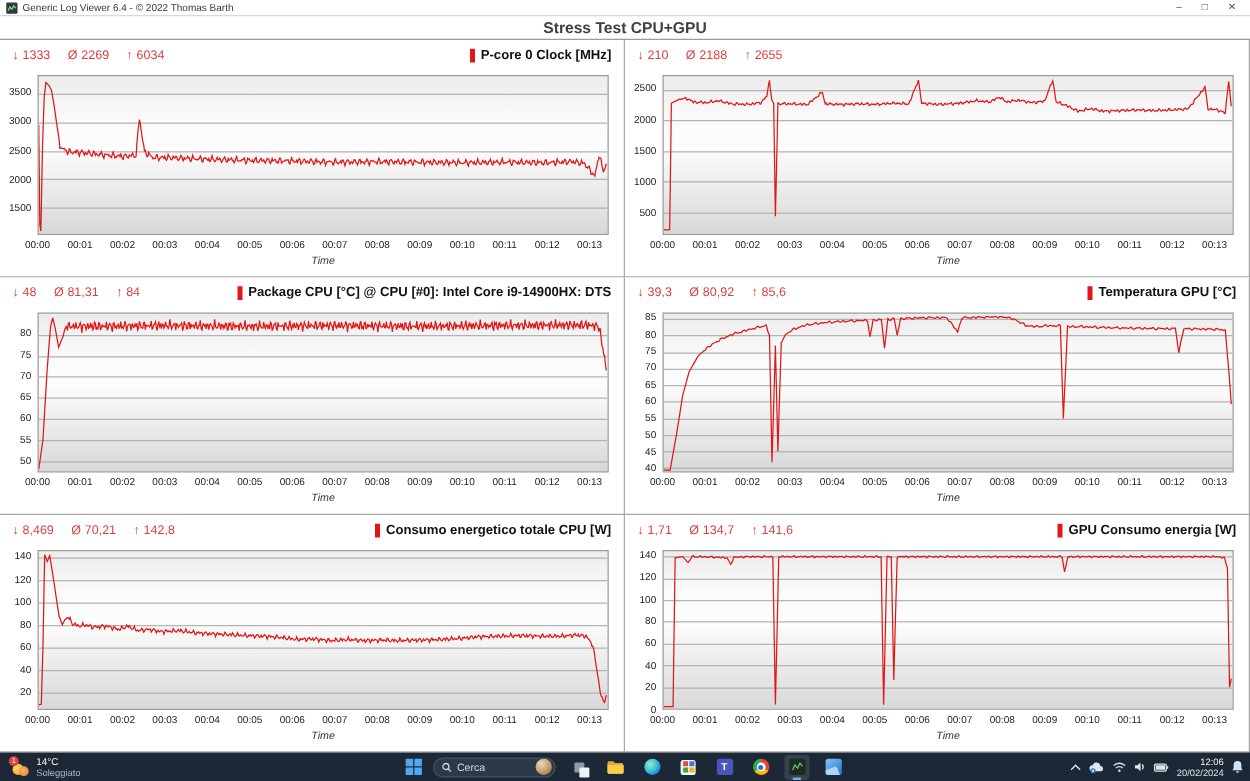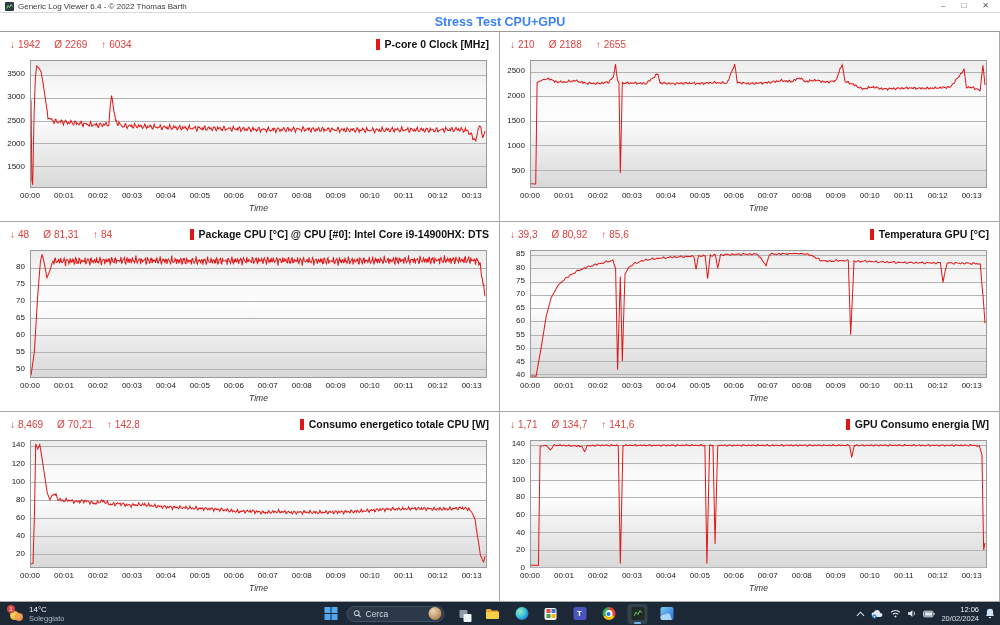--- a/index.html
+++ b/index.html
@@ -11,21 +11,21 @@
   .titlebar { height:13px; display:flex; align-items:center; gap:4px;
               padding:0 5px; background:#ffffff; border-bottom:1px solid #d9d9d9; }
   .app-icon { width:9px; height:9px; background:#2e3a42; border-radius:1px;
               display:flex; align-items:center; justify-content:center; flex:0 0 auto; }
   .app-icon svg { display:block; }
   .titlebar-text { font-size:8px; color:#3a3a3a; white-space:nowrap; }
   .win-controls { margin-left:auto; display:flex; gap:16px; padding-right:6px; }
   .win-controls span { font-size:8px; color:#555; line-height:12px; cursor:default; }
 
   .app-header { height:19px; line-height:19px; text-align:center; font-weight:bold;
-                font-size:12.5px; color:#3b82f6; border-bottom:1px solid #9c9c9c; }
+                font-size:12.5px; color:#404040; border-bottom:1px solid #9c9c9c; }
 
   
   .grid { display:grid; grid-template-columns:500px 500px; grid-template-rows:190px 190px 190px; }
   .panel { position:relative; border-right:1px solid #a8a8a8; border-bottom:1px solid #a8a8a8; background:#fff; }
 
   .stats { position:absolute; left:10px; top:7px; display:flex; gap:14px;
            font-size:10px; color:#dd3e3e; }
   .stat { display:flex; gap:3px; }
   .legend { position:absolute; right:10px; top:6px; display:flex; align-items:center; gap:5px; max-width:420px; }
   .legend-bar { width:4px; height:11px; background:#e01717; flex:0 0 auto; }
@@ -125,21 +125,21 @@
   </div>
 
   <div class="app-header">Stress Test CPU+GPU</div>
 
   <div class="grid">
 
     <section class="panel">
       <div class="stats">
         <span class="stat">
             <span>↓</span>
-            <span>1942</span>
+            <span>1333</span>
           </span>
         <span class="stat">
             <span>Ø</span>
             <span>2269</span>
           </span>
         <span class="stat">
             <span>↑</span>
             <span>6034</span>
           </span>
       </div>

